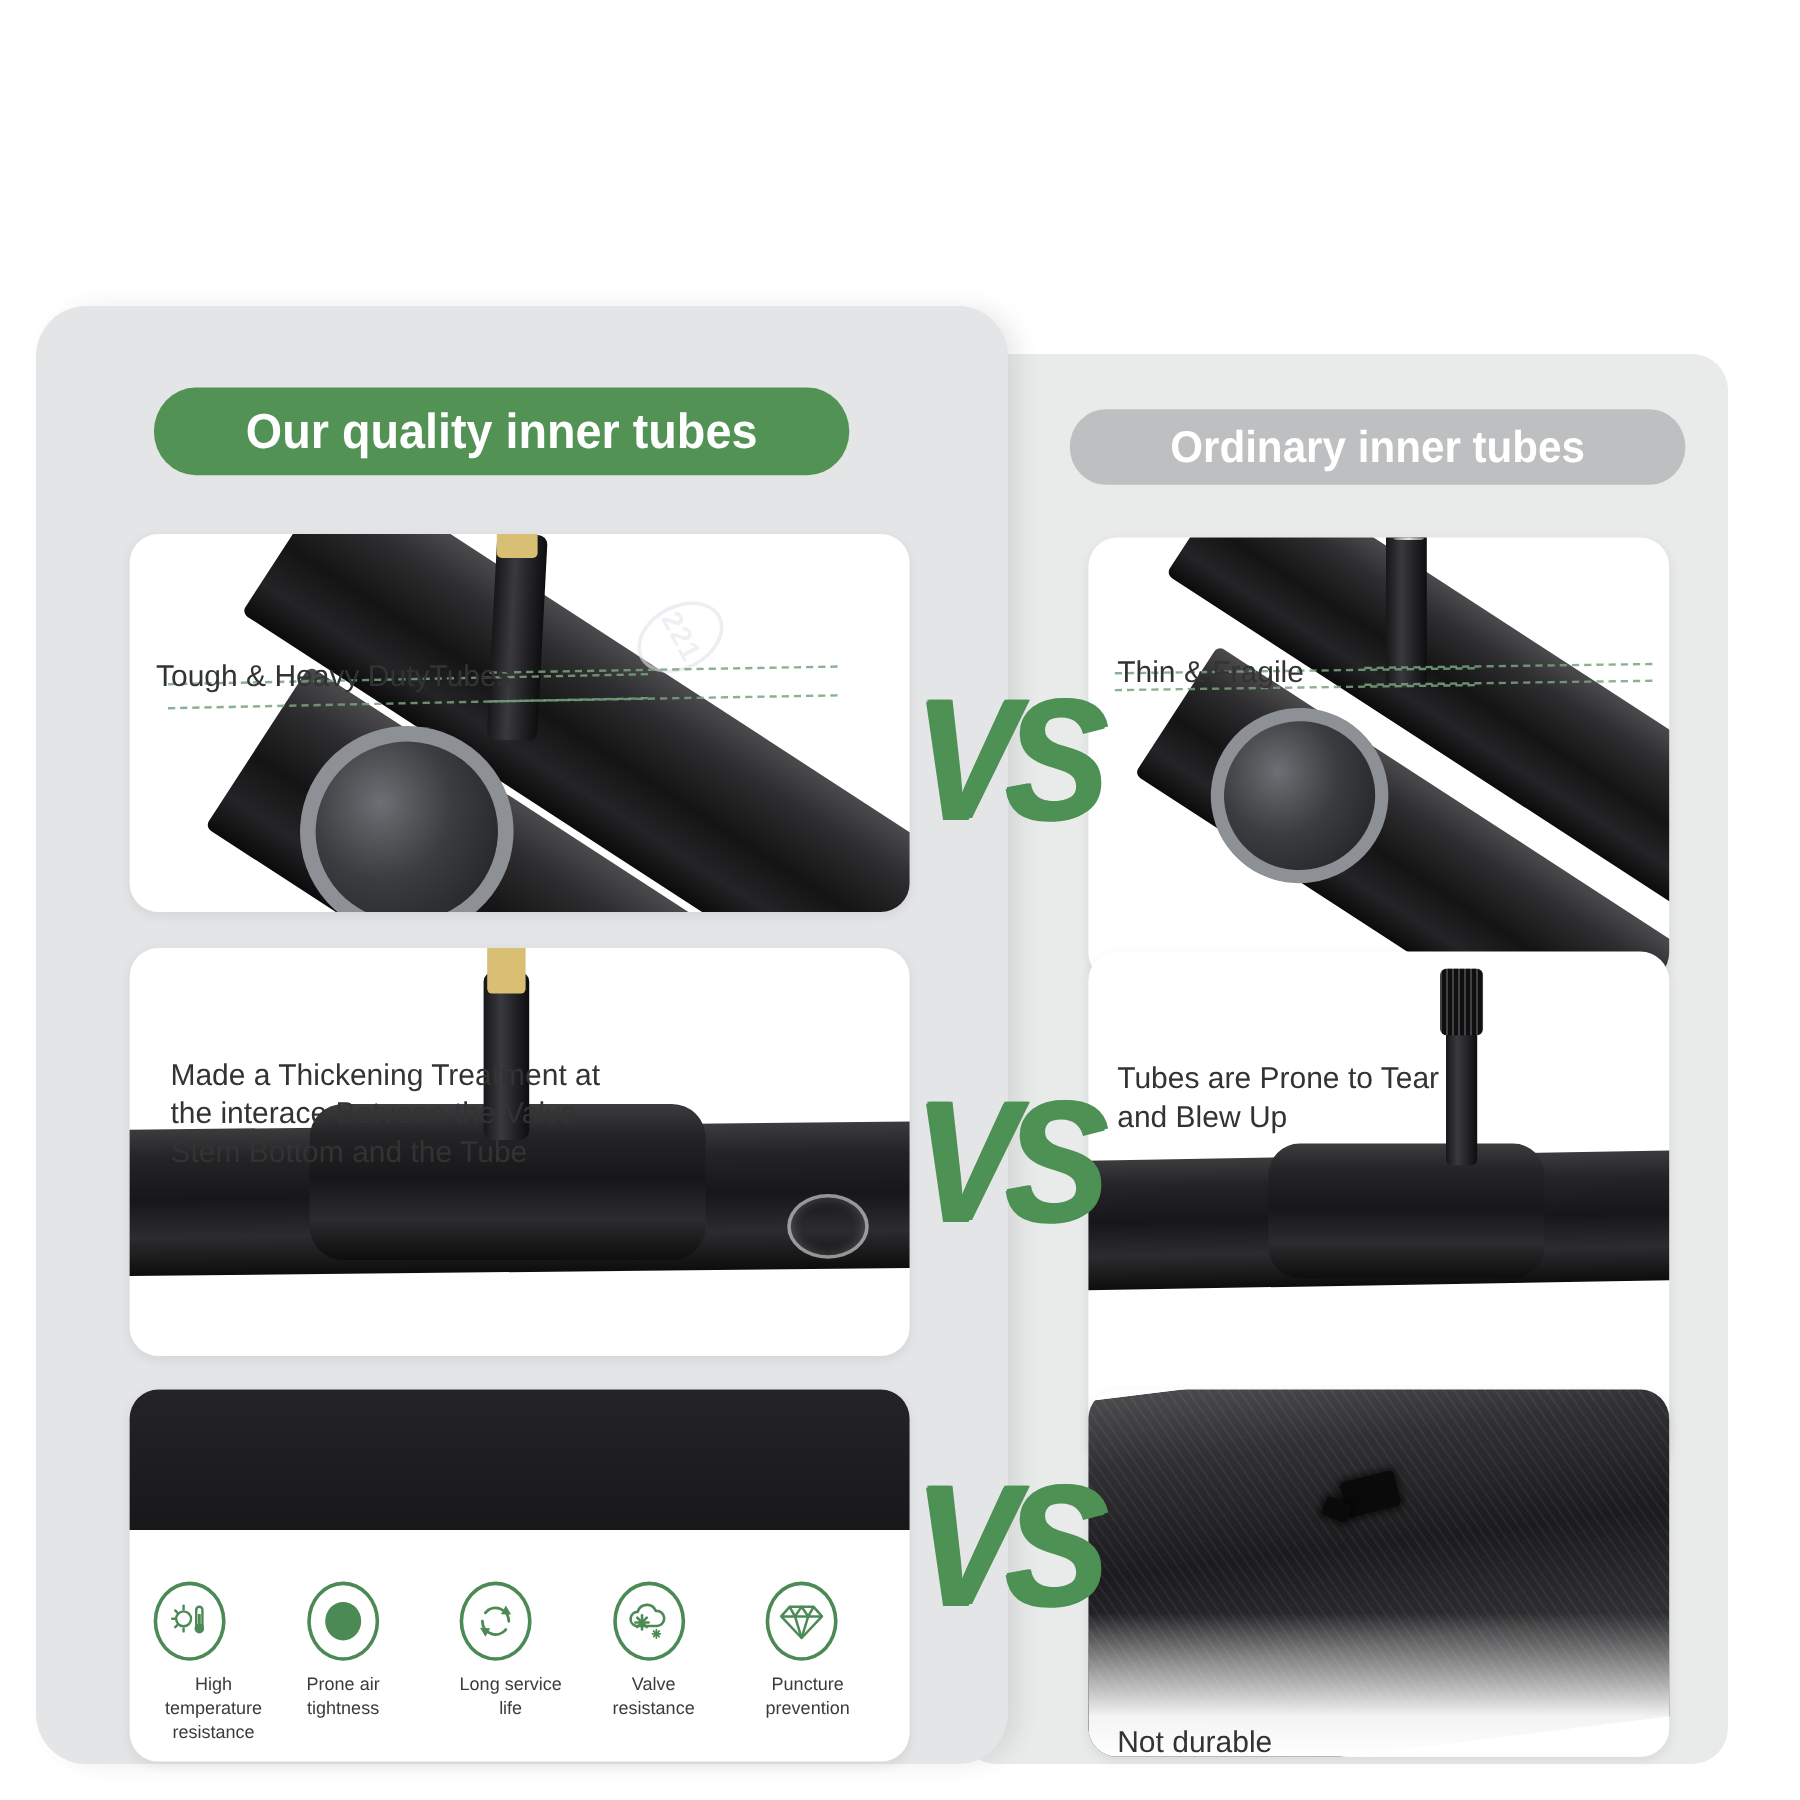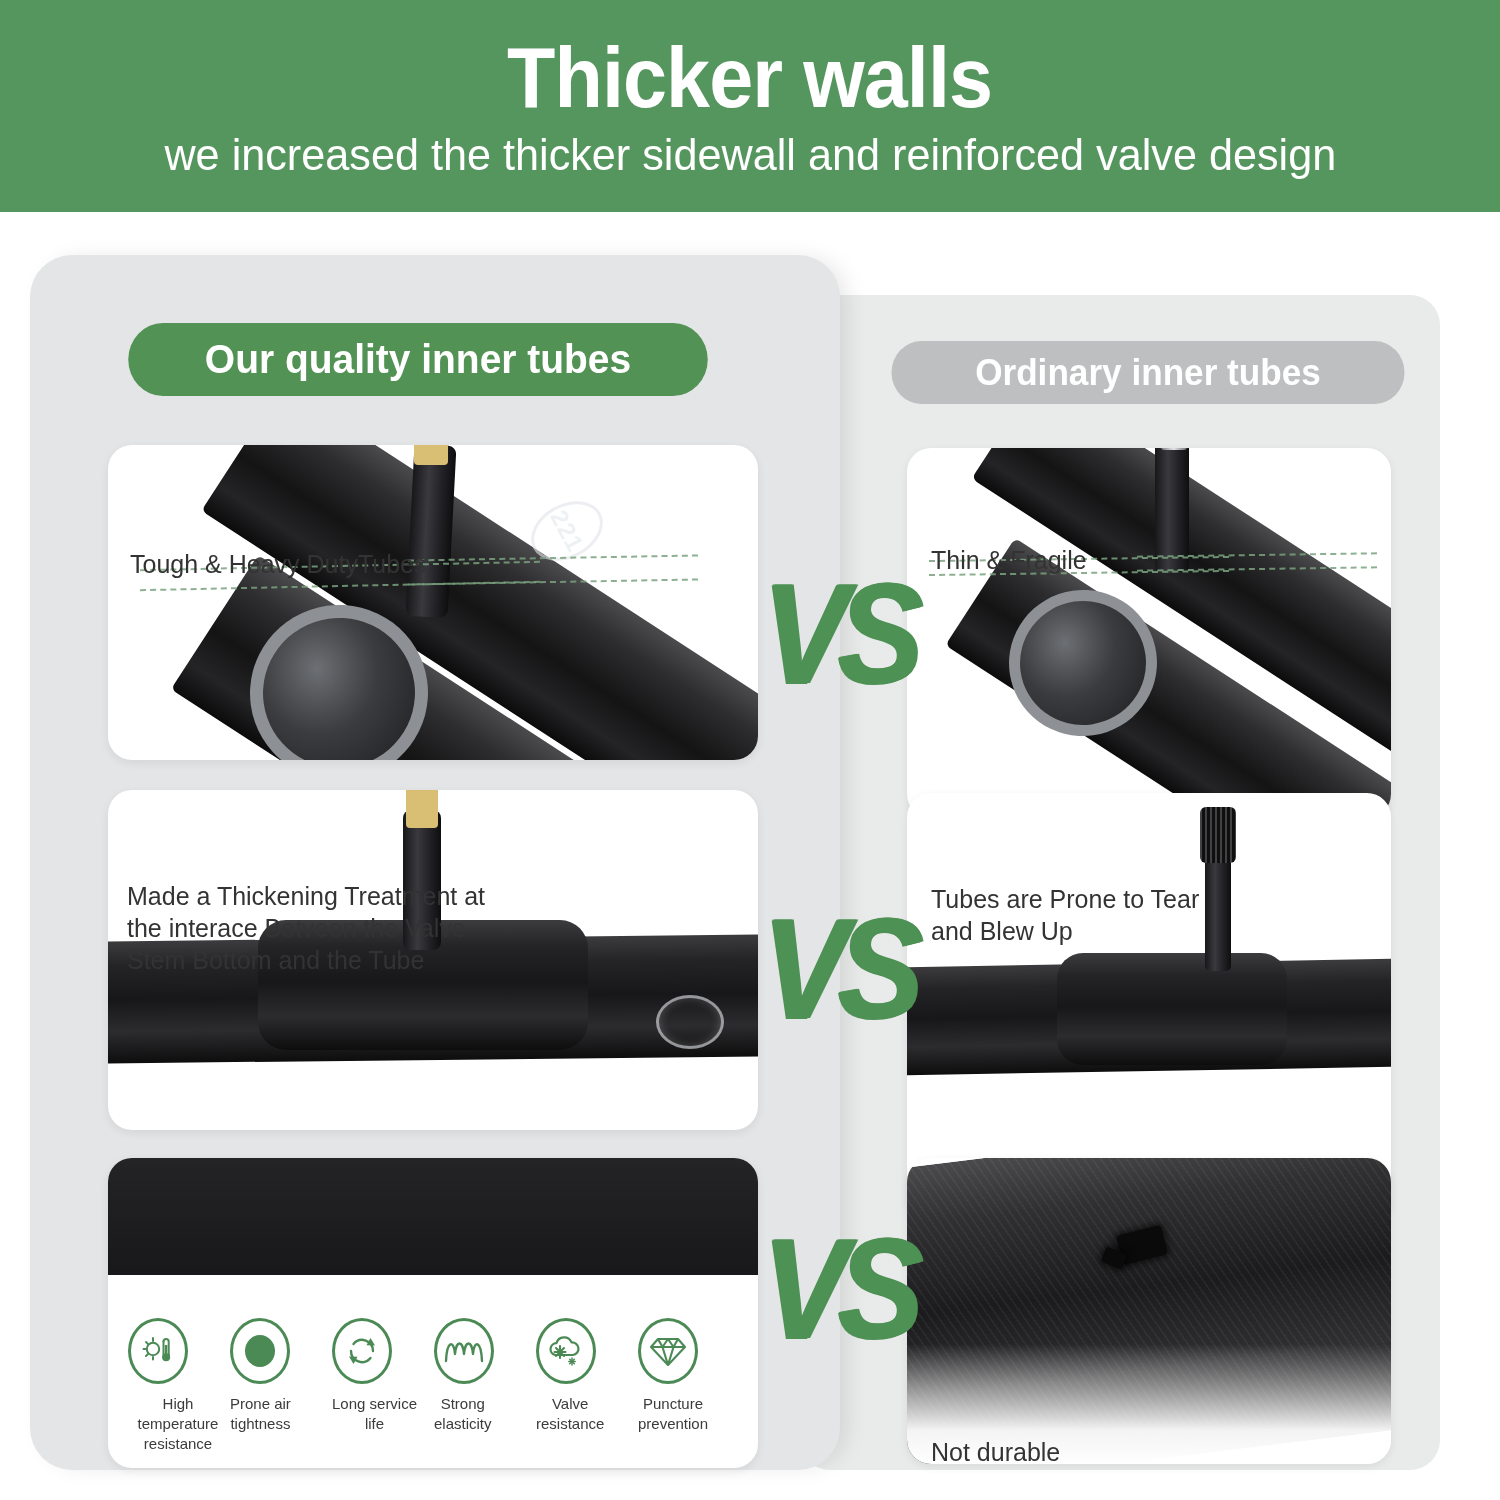--- a/index.html
+++ b/index.html
@@ -261,24 +261,20 @@
     color: #3b3b3b;
     white-space: pre-line;
   }
   .ico { display: block; }
 </style>
 </head>
 <body>
 
 <div id="page">
 
-  <div class="banner">
-    <div class="banner-title">Thicker walls</div>
-    <div class="banner-sub">we increased the thicker sidewall and reinforced valve design</div>
-  </div>
 
   <div class="panel panel-right"></div>
   <div class="panel panel-left"></div>
 
   <div class="pill pill-ours">Our quality  inner tubes</div>
   <div class="pill pill-ordinary">Ordinary inner tubes</div>
 
   <div class="card c-l1">
     <div class="photo">
 
@@ -322,21 +318,21 @@
   <div class="vs vs-1">VS</div>
 
   <div class="card c-l2">
     <div class="photo">
       <div class="flat-tube" style="left:-14px; top:148px; width:680px; height:122px; border-radius:10px; transform:rotate(-0.6deg);"></div>
       <div class="flat-tube" style="left:150px; top:130px; width:330px; height:130px; border-radius:28px;"></div>
       <div class="valve-stem" style="left:295px; top:20px; width:38px; height:140px; border-radius:8px;"></div>
       <div class="valve-brass" style="left:298px; top:-20px; width:32px; height:58px; border-radius:4px;"></div>
       <div class="emboss-oval" style="left:548px; top:205px; width:68px; height:54px; font-size:18px;"></div>
     </div>
-    <div class="card-label" style="left:19px; top:42px;">Made a Thickening Treatment at
+    <div class="card-label" style="left:34px; top:42px;">Made a Thickening Treatment at
 the interace Betveen the Valve
 Stem Bottom and the Tube</div>
   </div>
 
   <div class="card c-r2">
     <div class="photo">
       <div class="flat-tube" style="left:-12px; top:170px; width:510px; height:108px; border-radius:10px; transform:rotate(-1deg);"></div>
       <div class="flat-tube" style="left:150px; top:160px; width:230px; height:112px; border-radius:26px;"></div>
       <div class="valve-stem" style="left:298px; top:48px; width:26px; height:130px; border-radius:5px;"></div>
       <div class="valve-chrome" style="left:293px; top:14px; width:36px; height:56px; border-radius:6px; background-color:#1e1e20; background-image:repeating-linear-gradient(90deg, rgba(255,255,255,0.16) 0 2px, rgba(0,0,0,0.5) 2px 5px);"></div>
@@ -407,29 +403,20 @@
             <path d="M8 19a11 11 0 0 0 19.5 7"></path>
           </g>
           <polygon points="27.5,6 32,13.5 23.5,13.2" fill="#4c8a55"></polygon>
           <polygon points="10.5,32 6,24.5 14.5,24.8" fill="#4c8a55"></polygon>
         </svg>
       </div>
       <div class="feature-label">Long service
 life</div>
     </div>
 
-    <div class="feature">
-      <div class="feature-ring">
-        <svg class="ico" width="42" height="34" viewBox="0 0 42 34">
-          <path d="M3 27 C4 6, 11 6, 12 20 C13 6, 20 6, 21 20 C22 6, 29 6, 30 20 C31 6, 38 6, 39 27" stroke="#4c8a55" stroke-width="2.4" fill="none" stroke-linecap="round" stroke-linejoin="round"></path>
-        </svg>
-      </div>
-      <div class="feature-label">Strong
-elasticity</div>
-    </div>
 
     <div class="feature">
       <div class="feature-ring">
         <svg class="ico" width="40" height="38" viewBox="0 0 40 38">
           <path d="M9 23 a6 6 0 0 1 1.4 -11.8 a8 8 0 0 1 15.1 -0.8 a6 6 0 0 1 1.3 12.6 Z" stroke="#4c8a55" stroke-width="2.2" fill="none" stroke-linejoin="round"></path>
           <g stroke="#4c8a55" stroke-width="2.1" stroke-linecap="round">
             <line x1="14" y1="14" x2="14" y2="26"></line>
             <line x1="8.5" y1="20" x2="19.5" y2="20"></line>
             <line x1="10" y1="16" x2="18" y2="24"></line>
             <line x1="18" y1="16" x2="10" y2="24"></line>

